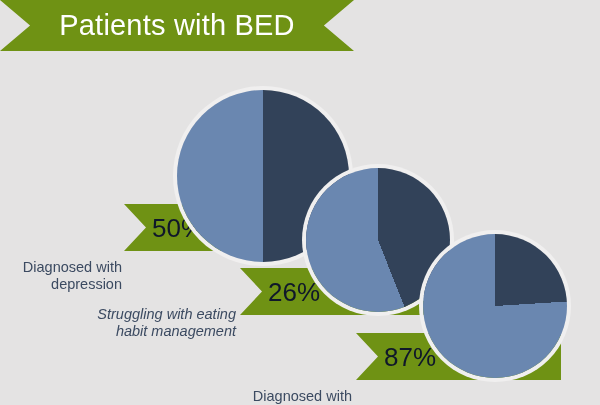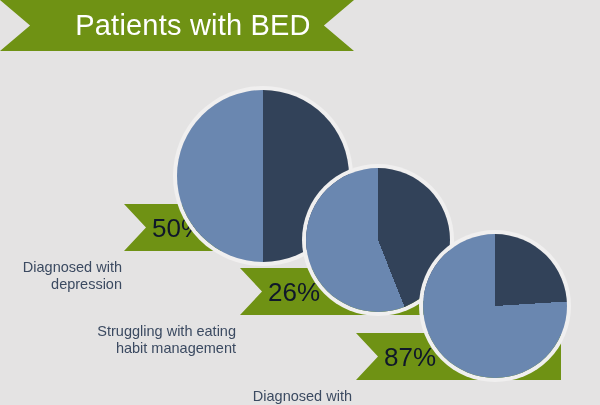--- a/index.html
+++ b/index.html
@@ -21,21 +21,21 @@
     left: 0;
     top: 0;
     width: 354px;
     height: 51px;
     background: #6f9214;
     -webkit-clip-path: polygon(0 0, 100% 0, 91.5% 50%, 100% 100%, 0 100%, 8.5% 50%);
     clip-path: polygon(0 0, 100% 0, 91.5% 50%, 100% 100%, 0 100%, 8.5% 50%);
   }
   .title-text {
     position: absolute;
-    left: 16px;
+    left: 0;
     top: 0;
     width: 354px;
     height: 51px;
     display: flex;
     align-items: center;
     justify-content: center;
     color: #ffffff;
     font-size: 29px;
     font-weight: normal;
     letter-spacing: 0.2px;
@@ -84,21 +84,21 @@
 
   <div class="ribbon" id="ribbon-0" style="left: 124px; top: 204px; width: 205px; height: 47px; padding-left: 28px; clip-path: polygon(0px 0px, 100% 0px, 100% 100%, 0px 100%, 10.73% 50%);">
     <span class="ribbon-pct">50%</span>
   </div>
   <div class="ribbon-label" id="ribbon-label-0" style="left: 6px; top: 211px; width: 116px;">Diagnosed with
 depression</div>
 
   <div class="ribbon" id="ribbon-1" style="left: 240px; top: 268px; width: 205px; height: 47px; padding-left: 28px; clip-path: polygon(0px 0px, 100% 0px, 100% 100%, 0px 100%, 10.73% 50%);">
     <span class="ribbon-pct">26%</span>
   </div>
-  <div class="ribbon-label" id="ribbon-label-1" style="left: 70px; top: 275px; width: 166px;">Struggling with eating
+  <div class="ribbon-label" id="ribbon-label-1" style="left: 70px; top: 258px; width: 166px; font-style: italic;">Struggling with eating
 habit management</div>
 
   <div class="ribbon" id="ribbon-2" style="left: 356px; top: 333px; width: 205px; height: 47px; padding-left: 28px; clip-path: polygon(0px 0px, 100% 0px, 100% 100%, 0px 100%, 10.73% 50%);">
     <span class="ribbon-pct">87%</span>
   </div>
   <div class="ribbon-label" id="ribbon-label-2" style="left: 208px; top: 340px; width: 144px;">Diagnosed with
 bipolar disorder</div>
 
   <div class="pie" id="pie-0" style="left: 177px; top: 90px; width: 172px; height: 172px; background: conic-gradient(rgb(50, 66, 89) 0deg, rgb(50, 66, 89) 180deg, rgb(106, 135, 176) 180deg, rgb(106, 135, 176) 360deg);"></div>
   <div class="pie" id="pie-1" style="left: 306px; top: 168px; width: 144px; height: 144px; background: conic-gradient(rgb(50, 66, 89) 0deg, rgb(50, 66, 89) 158.4deg, rgb(106, 135, 176) 158.4deg, rgb(106, 135, 176) 360deg);"></div>

